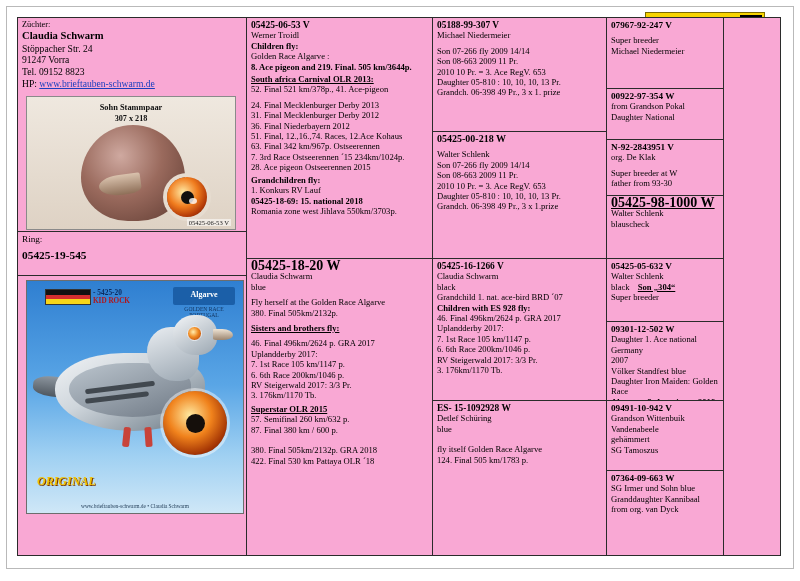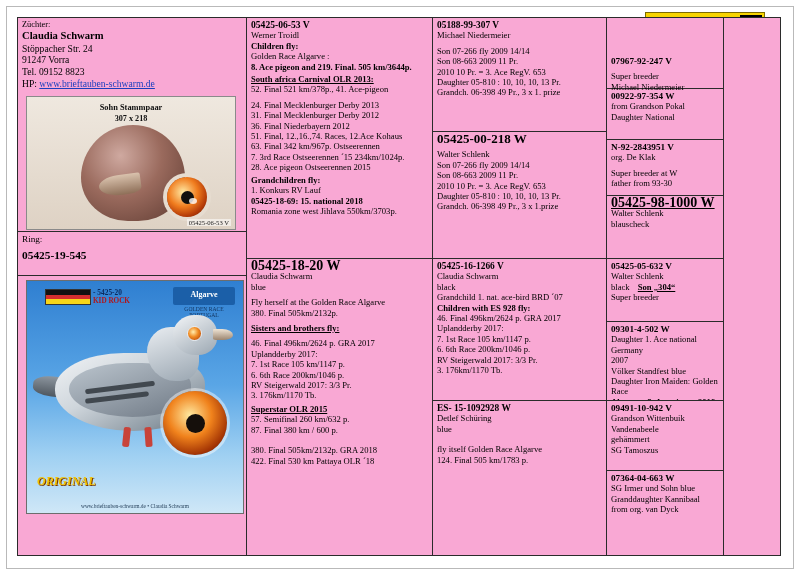--- a/index.html
+++ b/index.html
@@ -250,21 +250,21 @@
         <div>Michael Niedermeier</div>
         <div class="sp"></div>
         <div>Son 07-266 fly 2009 14/14</div>
         <div>Son 08-663 2009 11 Pr.</div>
         <div>2010 10 Pr. = 3. Ace RegV. 653</div>
         <div>Daughter 05-810 : 10, 10, 10, 13 Pr.</div>
         <div>Grandch. 06-398 49 Pr., 3 x 1. prize</div>
       </div>
 
       <div class="cell t" style="left:415px;top:114px;width:172px;height:126px;">
-        <div class="b" style="font-size:13px;">05425-00-218 W</div>
+        <div class="b" style="font-size:10px;">05425-00-218 W</div>
         <div class="sp"></div>
         <div>Walter Schlenk</div>
         <div>Son 07-266 fly 2009 14/14</div>
         <div>Son 08-663 2009 11 Pr.</div>
         <div>2010 10 Pr. = 3. Ace RegV. 653</div>
         <div>Daughter 05-810 : 10, 10, 10, 13 Pr.</div>
         <div>Grandch. 06-398 49 Pr., 3 x 1.prize</div>
       </div>
 
       <div class="cell t" style="left:415px;top:241px;width:172px;height:141px;">
@@ -284,21 +284,21 @@
       <div class="cell t" style="left:415px;top:383px;width:172px;height:154px;">
         <div class="b" style="font-size:9.4px;">ES-  15-1092928 W</div>
         <div>Detlef Schüring</div>
         <div>blue</div>
         <div class="sp"></div>
         <div class="sp"></div>
         <div>fly itself Golden Race Algarve</div>
         <div>124. Final 505 km/1783 p.</div>
       </div>
 
-      <div class="cell t" style="left:589px;top:0;width:115px;height:70px;margin-top:36px;">
+      <div class="cell t" style="left:589px;top:0;width:115px;height:70px;">
         <div class="b" style="font-size:9.2px;">07967-92-247 V</div>
         <div class="sp"></div>
         <div>Super breeder</div>
         <div>Michael Niedermeier</div>
       </div>
 
       <div class="cell t" style="left:589px;top:71px;width:115px;height:50px;">
         <div class="b" style="font-size:9.2px;">00922-97-354 W</div>
         <div>from Grandson Pokal</div>
         <div>Daughter National</div>
@@ -322,40 +322,40 @@
         <div class="b" style="font-size:9.2px;">05425-05-632 V</div>
         <div>Walter Schlenk</div>
         <div>
           <span>black</span>
           <span class="b u" style="margin-left:6px;">Son „304“</span>
         </div>
         <div>Super breeder</div>
       </div>
 
       <div class="cell t" style="left:589px;top:304px;width:115px;height:78px;">
-        <div class="b" style="font-size:9.2px;">09301-4-502 W</div>
+        <div class="b" style="font-size:9.2px;">09301-12-502 W</div>
         <div>Daughter 1. Ace national Germany</div>
         <div>2007</div>
         <div>Völker Standfest   blue</div>
         <div>Daughter Iron Maiden: Golden Race</div>
         <div>
           <span class="b">Algarve :  8. Ace pigeon 2016</span>
         </div>
       </div>
 
       <div class="cell t" style="left:589px;top:383px;width:115px;height:69px;">
         <div class="b" style="font-size:9.2px;">09491-10-942 V</div>
         <div>Grandson Wittenbuik</div>
         <div>Vandenabeele</div>
         <div>gehämmert</div>
         <div>SG Tamoszus</div>
       </div>
 
       <div class="cell t" style="left:589px;top:453px;width:115px;height:84px;">
-        <div class="b" style="font-size:9.2px;">07364-04-663 W</div>
+        <div class="b" style="font-size:9.2px;">07364-09-663 W</div>
         <div>SG Irmer und Sohn   blue</div>
         <div>Granddaughter  Kannibaal</div>
         <div>from org. van Dyck</div>
       </div>
 
     </div>
   </div>
 </div>
 
 </body></html>

